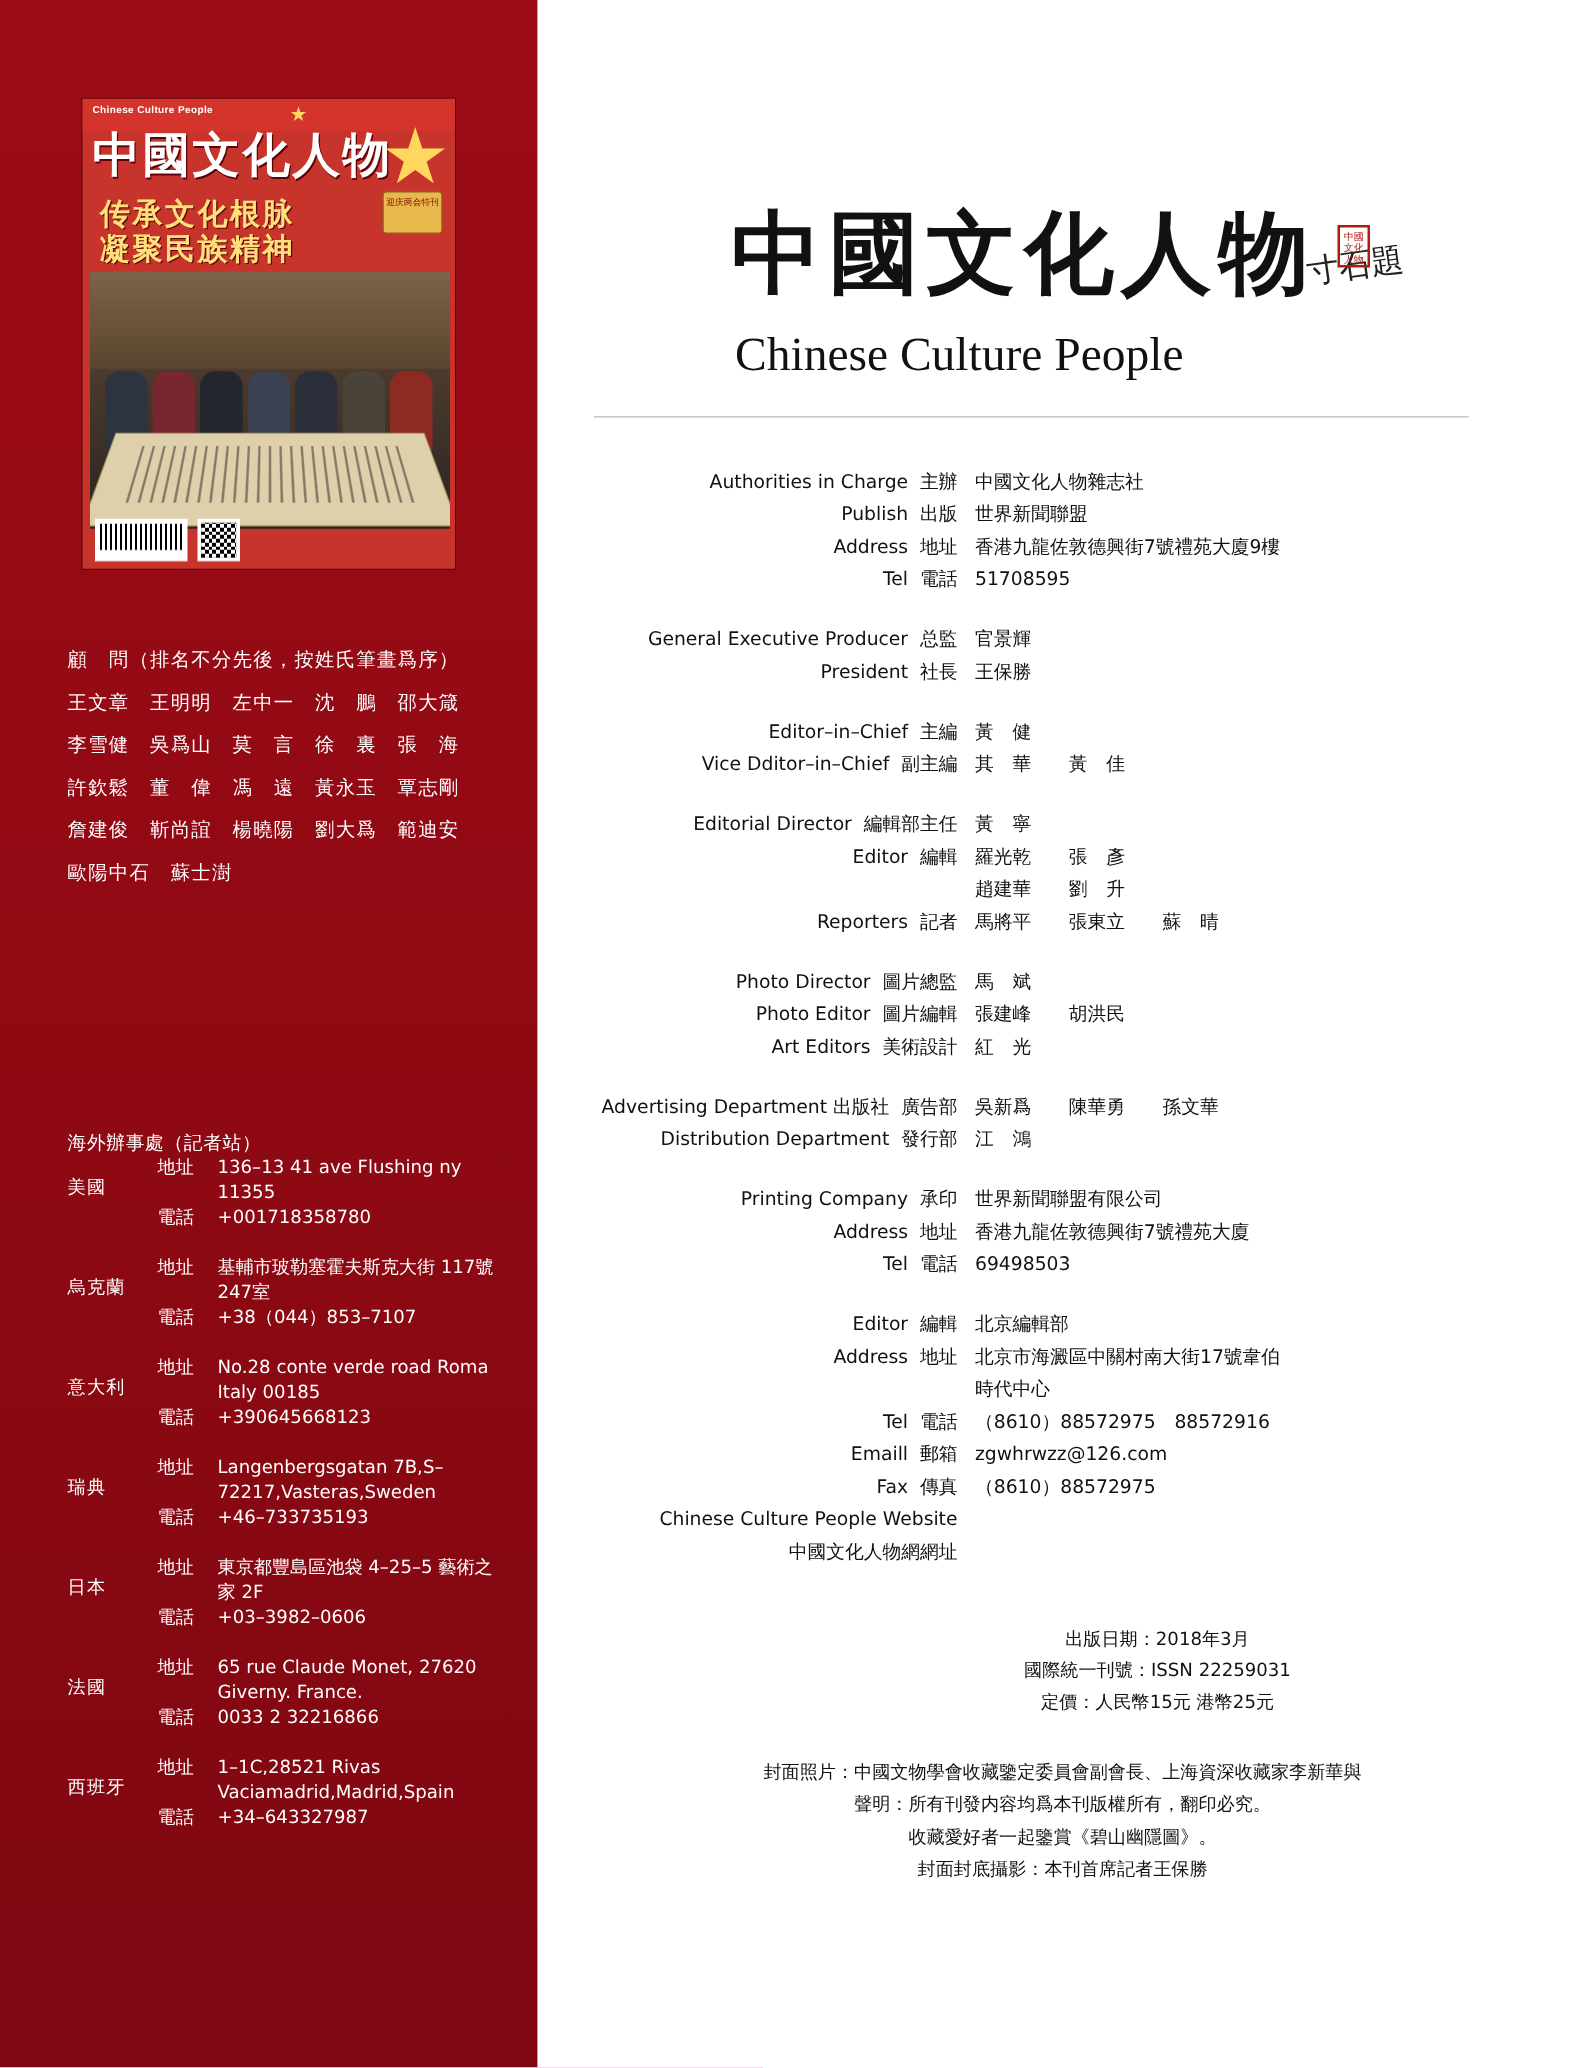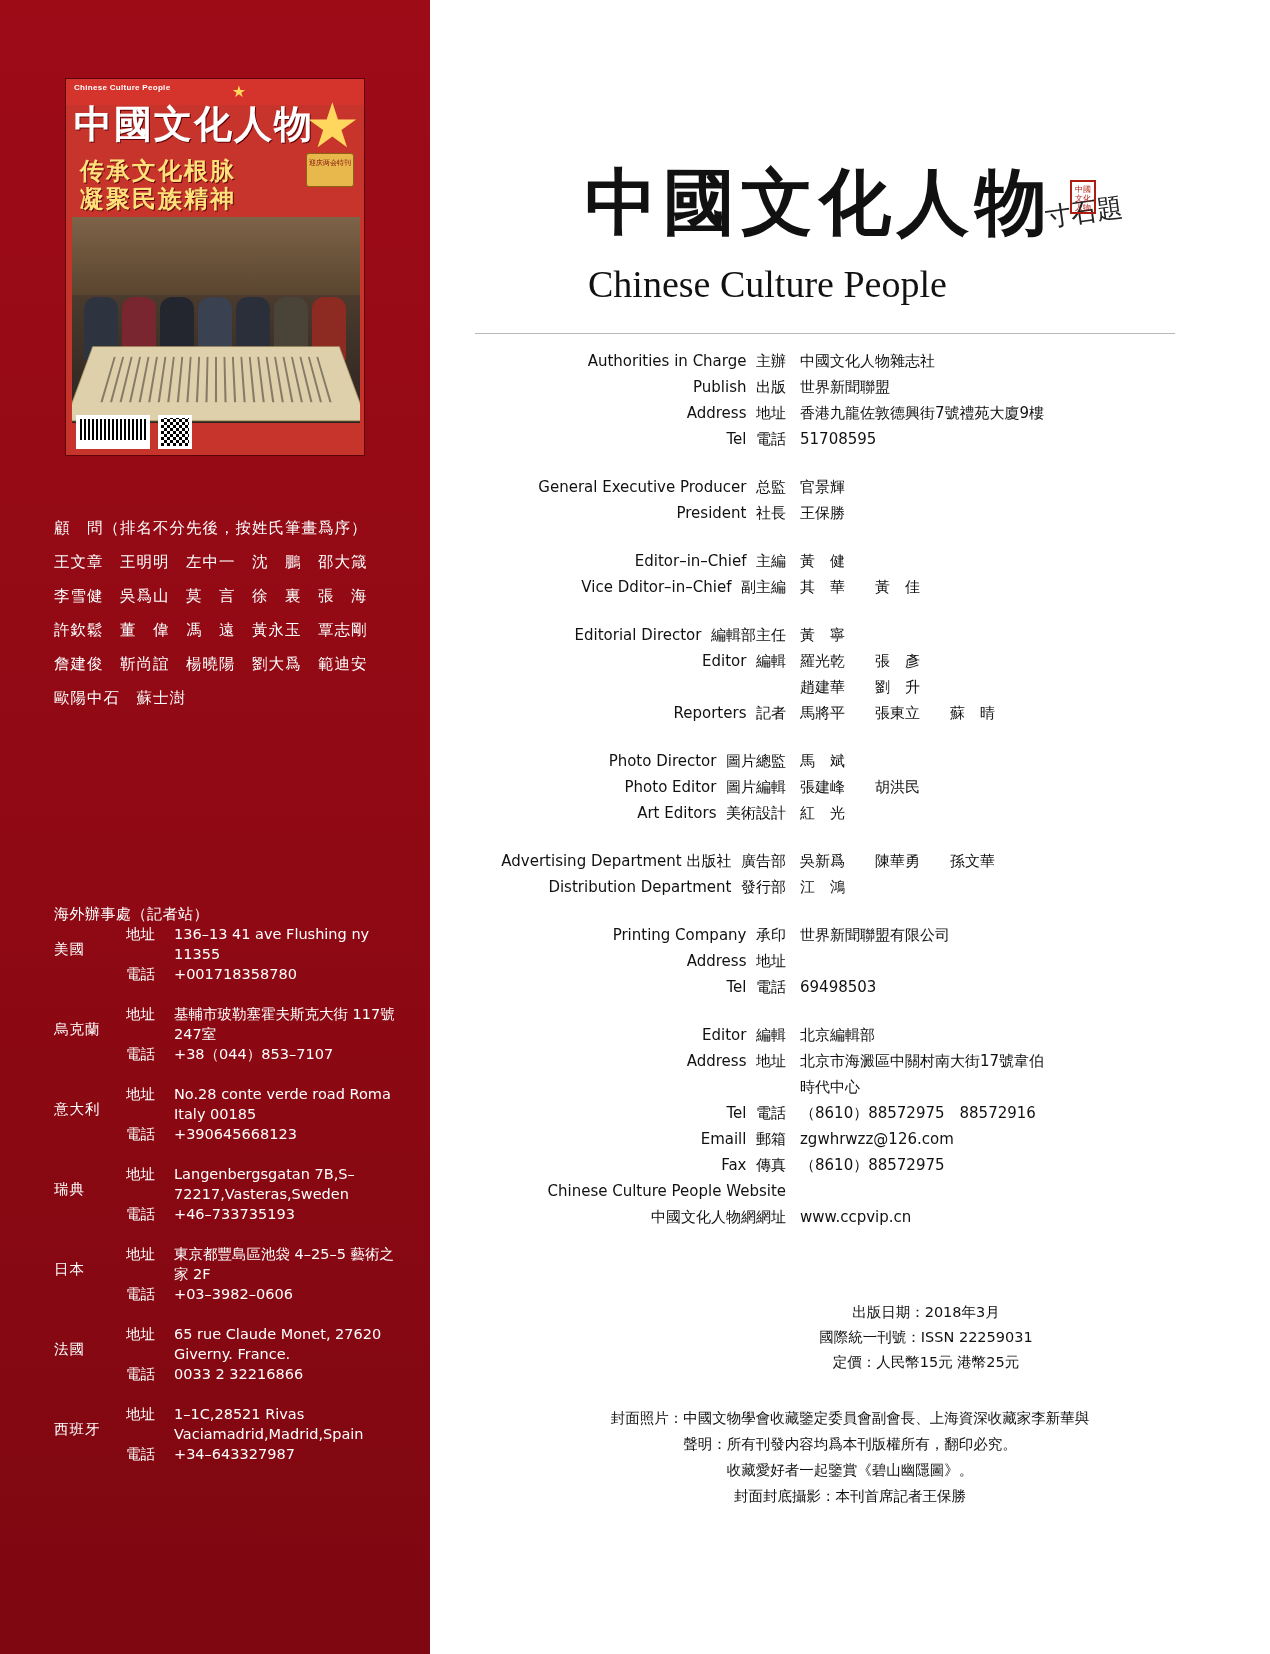--- a/index.html
+++ b/index.html
@@ -130,21 +130,21 @@
     text-align:center; padding-top:3px; letter-spacing:0;
   }
   .logo-en {
     position:absolute; left:158px; top:262px;
     font-size:38px; font-family:"Liberation Serif", serif; color:#111;
   }
   .rule {
     position:absolute; left:45px; top:333px; width:700px; height:1px; background:#b9b9b9;
   }
 
-  .masthead { position:absolute; left:0; top:348px; width:840px;padding-left:20px; }
+  .masthead { position:absolute; left:0; top:372px; width:840px; }
   .mh-group { margin-bottom: 22px; }
   .mh-row { display:flex; font-size:15px; line-height:26px; color:#111; font-family:"DejaVu Sans", sans-serif; }
   .mh-label { width:350px; flex:0 0 350px; text-align:right; padding-right:14px; white-space:pre; }
   .mh-value { flex:1; white-space:pre; }
 
   .pubinfo { position:absolute; left:0; top:1300px; width:992px; text-align:center;
              font-size:14.5px; line-height:25px; color:#111; font-family:"DejaVu Sans", sans-serif;}
   .statement { position:absolute; left:0; top:1405px; width:840px; text-align:center;
              font-size:14.5px; line-height:26px; color:#111; font-family:"DejaVu Sans", sans-serif;}
 </style>
@@ -389,20 +389,21 @@
           </div>
       </div>
 
       <div class="mh-group">
         <div class="mh-row">
             <span class="mh-label">Printing Company  承印</span>
             <span class="mh-value">世界新聞聯盟有限公司</span>
           </div>
         <div class="mh-row">
             <span class="mh-label">Address  地址</span>
+            <span class="mh-value">香港九龍佐敦德興街7號禮苑大廈</span>
           </div>
         <div class="mh-row">
             <span class="mh-label">Tel  電話</span>
             <span class="mh-value">69498503</span>
           </div>
       </div>
 
       <div class="mh-group">
         <div class="mh-row">
             <span class="mh-label">Editor  編輯</span>
@@ -427,21 +428,20 @@
         <div class="mh-row">
             <span class="mh-label">Fax  傳真</span>
             <span class="mh-value">（8610）88572975</span>
           </div>
         <div class="mh-row">
             <span class="mh-label">Chinese Culture People Website</span>
             <span class="mh-value"></span>
           </div>
         <div class="mh-row">
             <span class="mh-label">中國文化人物網網址</span>
-            <span class="mh-value">www.ccpvip.cn</span>
           </div>
       </div>
 
     </div>
 
     <div class="pubinfo">
       <div>出版日期：2018年3月</div>
       <div>國際統一刊號：ISSN 22259031</div>
       <div>定價：人民幣15元  港幣25元</div>
     </div>

